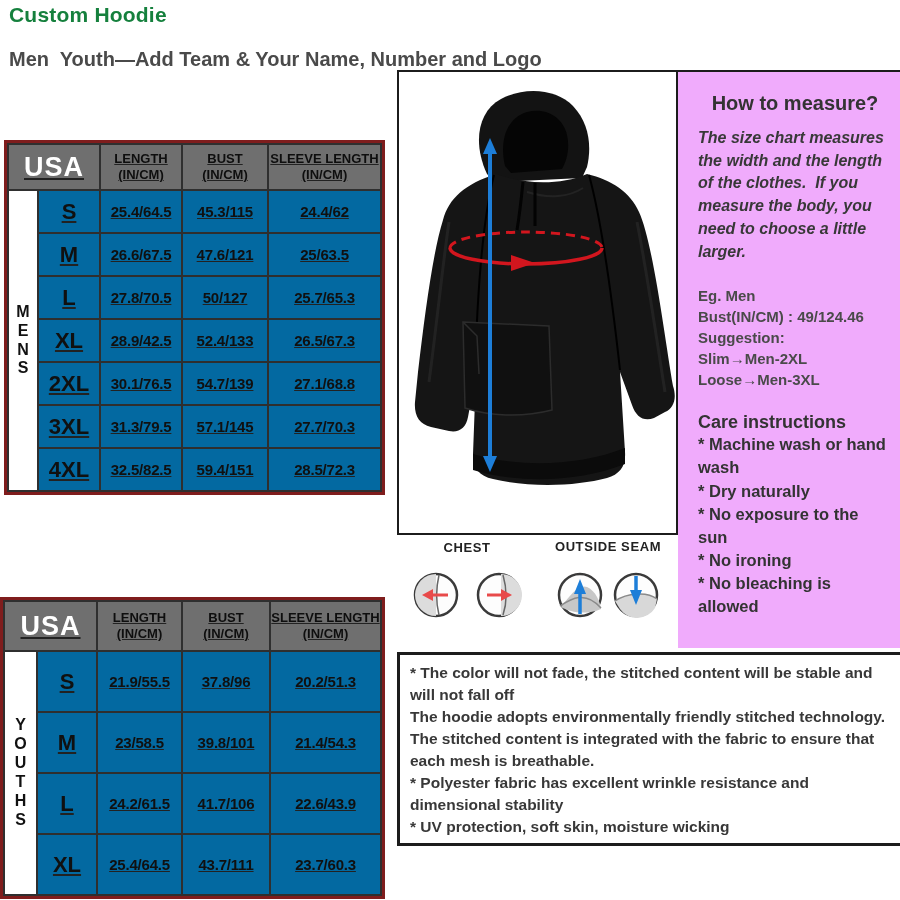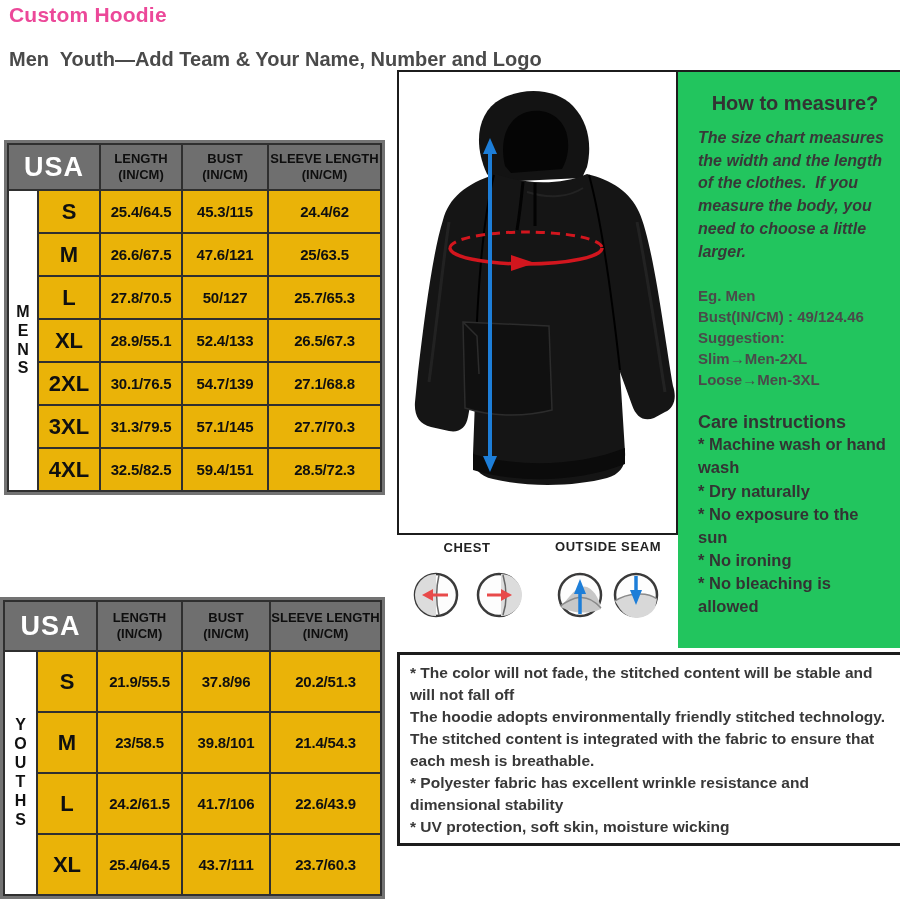--- a/index.html
+++ b/index.html
@@ -4,25 +4,25 @@
 <style>
   * { margin:0; padding:0; box-sizing:border-box; }
   html,body { width:900px; height:900px; }
   body {
     position:relative; overflow:hidden; background:#ffffff;
     font-family:"Liberation Sans","DejaVu Sans",sans-serif; color:#222;
   }
 
   
   .top-header { position:absolute; left:9px; top:3px; width:660px; }
-  .page-title { font-size:21px; font-weight:bold; color:#ec4899; letter-spacing:.2px; }
+  .page-title { font-size:21px; font-weight:bold; color:#15803d; letter-spacing:.2px; }
   .page-subtitle { font-size:20px; font-weight:bold; color:#4a4a4a; margin-top:21px; white-space:pre-wrap; }
 
   
-  .table-box { position:absolute; border:3px solid #737373; background:#eab308; }
+  .table-box { position:absolute; border:3px solid #7f1d1d; background:#0369a1;text-decoration:underline; }
   .table-box.mens   { left:4px;  top:140px; width:381px; }
   .table-box.youths { left:0px;  top:597px; width:385px; }
   table { border-collapse:collapse; width:100%; table-layout:fixed; }
   th,td { border:2px solid #2f2f2f; text-align:center; vertical-align:middle; overflow:hidden; }
   thead th { background:#6f6f6f; }
   thead tr { height:46px; }
   .youths thead tr { height:50px; }
   .mens tbody tr { height:43px; }
   .youths tbody tr { height:61px; }
   .usa-cell { color:#ffffff; font-size:27px; font-weight:bold; letter-spacing:1px; }
@@ -44,21 +44,21 @@
   .diagram-label {
     position:absolute; font-size:13px; font-weight:bold; color:#222;
     letter-spacing:.6px; text-align:center;
   }
   .chest-label { left:26px; top:468px; width:84px; }
   .seam-label  { left:146px; top:467px; width:126px; }
 
   
   .measure-panel {
     position:absolute; left:678px; top:70px; width:222px; height:578px;
-    border-top:2.5px solid #1c1c1c; background:#22c55e;
+    border-top:2.5px solid #1c1c1c; background:#f0abfc;
     padding:20px 8px 0 20px;
   }
   .measure-heading { font-size:20px; font-weight:bold; color:#333; text-align:center; margin-bottom:12px; }
   .measure-body { font-size:16px; font-weight:bold; color:#383838; line-height:1.42; white-space:pre-wrap;font-style:italic; }
   .example-block { margin-top:22px; }
   .example-block div { font-size:15px; font-weight:bold; color:#4a4a4a; line-height:1.4; }
   .care-heading { font-size:18px; font-weight:bold; color:#333; margin-top:22px; }
   .care-list div { font-size:16.5px; font-weight:bold; color:#333; line-height:1.4; }
 
   
@@ -117,21 +117,21 @@
         <td class="val-cell">25/63.5</td>
       </tr>
       <tr>
         <td class="size-cell">L</td>
         <td class="val-cell">27.8/70.5</td>
         <td class="val-cell">50/127</td>
         <td class="val-cell">25.7/65.3</td>
       </tr>
       <tr>
         <td class="size-cell">XL</td>
-        <td class="val-cell">28.9/55.1</td>
+        <td class="val-cell">28.9/42.5</td>
         <td class="val-cell">52.4/133</td>
         <td class="val-cell">26.5/67.3</td>
       </tr>
       <tr>
         <td class="size-cell">2XL</td>
         <td class="val-cell">30.1/76.5</td>
         <td class="val-cell">54.7/139</td>
         <td class="val-cell">27.1/68.8</td>
       </tr>
       <tr>

